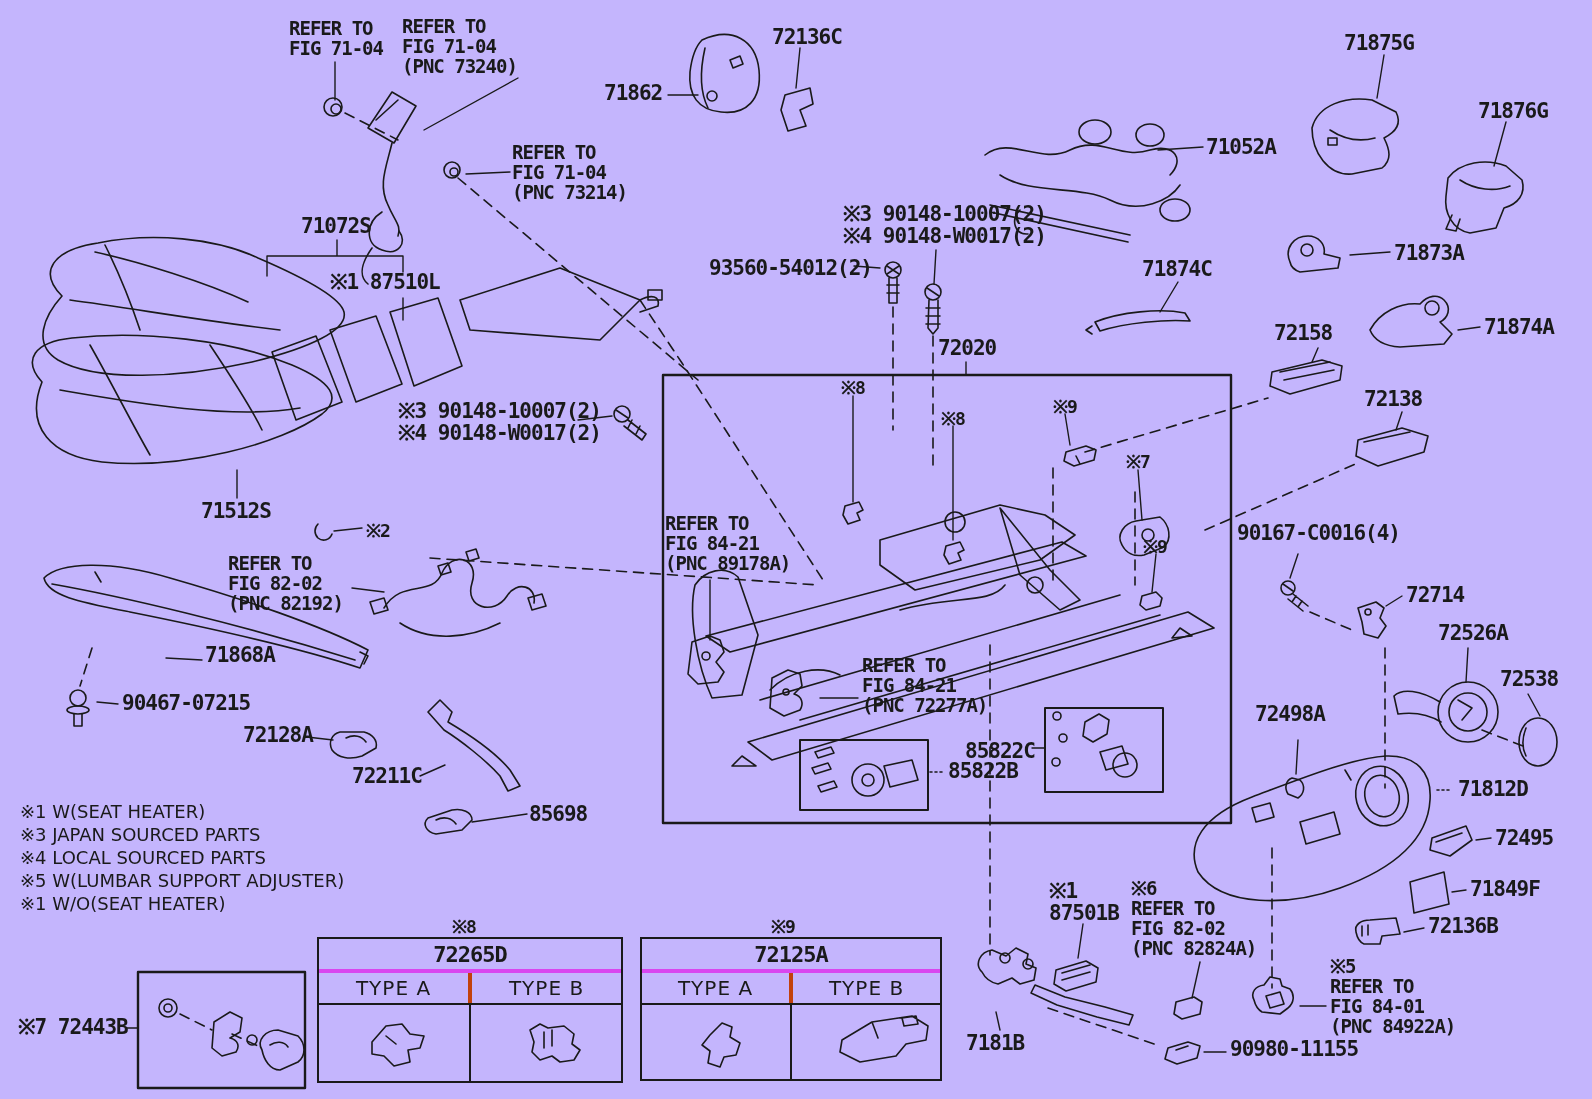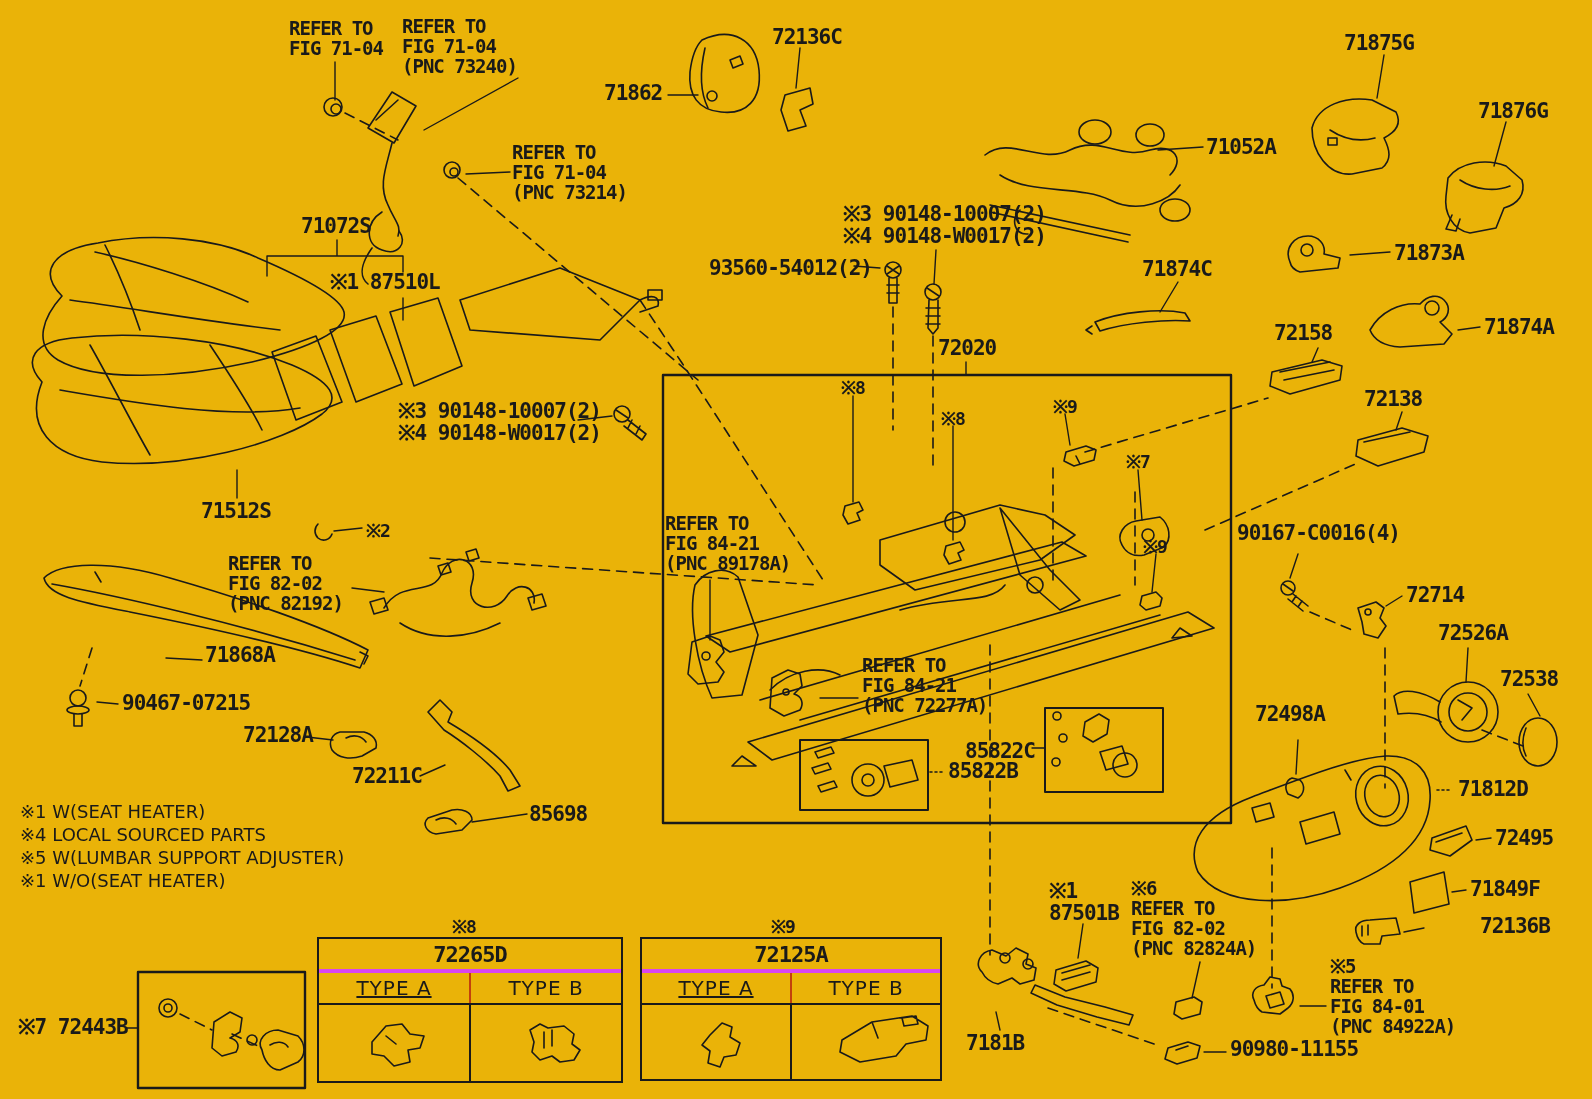--- a/index.html
+++ b/index.html
@@ -1,32 +1,32 @@
 <!DOCTYPE html>
 <html><head>
 <meta charset="utf-8">
 <style>
   html,body{margin:0;padding:0;background:#fff;}
-  #stage{position:relative;width:1592px;height:1099px;background:#eab308;overflow:hidden;
+  #stage{position:relative;width:1592px;height:1099px;background:#c4b5fd;overflow:hidden;
          font-family:"DejaVu Sans Mono",monospace;color:#1a1a1a;}
   #art{position:absolute;left:0;top:0;}
   .pn{position:absolute;font:bold 21px "DejaVu Sans Mono",monospace;letter-spacing:-1px;
       line-height:22px;white-space:pre-line;color:#1a1a1a;}
   .note{position:absolute;font:bold 19px "DejaVu Sans Mono",monospace;letter-spacing:-1px;
       line-height:20px;white-space:pre-line;color:#1a1a1a;}
   .mk{position:absolute;font:bold 18px "DejaVu Sans Mono",monospace;letter-spacing:-1px;color:#1a1a1a;}
   .legend{position:absolute;left:20px;top:800px;font:18px "DejaVu Sans",sans-serif;
       line-height:23px;color:#1a1a1a;}
   .tbl{position:absolute;border:2px solid #1a1a1a;background:transparent;}
   .tbl .hd{height:30px;border-bottom:4px solid #d946ef;display:flex;align-items:center;justify-content:center;
       font:bold 22px "DejaVu Sans Mono",monospace;letter-spacing:-1px;}
   .tbl .cols{display:flex;height:30px;border-bottom:2px solid #1a1a1a;}
   .tbl .cols div{flex:1;display:flex;align-items:center;justify-content:center;
       font:20px "DejaVu Sans",sans-serif;letter-spacing:1px;}
-  .tbl .cols div:first-child{border-right:2px solid #c2410c;text-decoration:underline;}
+  .tbl .cols div:first-child{border-right:4px solid #c2410c;}
   .tbl .body{display:flex;position:absolute;left:0;right:0;top:64px;bottom:0;}
   .tbl .body div{flex:1;}
   .tbl .body div:first-child{border-right:2px solid #1a1a1a;}
   .footer{position:absolute;font:20px "DejaVu Sans Mono",monospace;color:#222;margin-top:24px;}
 </style>
 </head>
 <body>
 
 <div id="stage">
 
@@ -427,21 +427,21 @@
 <div class="pn" style="left:965px;top:740px">85822C</div>
 <div class="pn" style="left:948px;top:760px">85822B</div>
 <div class="pn" style="left:1237px;top:522px">90167-C0016(4)</div>
 <div class="pn" style="left:1406px;top:584px">72714</div>
 <div class="pn" style="left:1438px;top:622px">72526A</div>
 <div class="pn" style="left:1500px;top:668px">72538</div>
 <div class="pn" style="left:1255px;top:703px">72498A</div>
 <div class="pn" style="left:1458px;top:778px">71812D</div>
 <div class="pn" style="left:1495px;top:827px">72495</div>
 <div class="pn" style="left:1470px;top:878px">71849F</div>
-<div class="pn" style="left:1480px;top:915px">72136B</div>
+<div class="pn" style="left:1428px;top:915px">72136B</div>
 <div class="pn" style="left:1049px;top:880px">※1
 87501B</div>
 <div class="note" style="left:1131px;top:878px">※6
 REFER TO
 FIG 82-02
 (PNC 82824A)</div>
 <div class="note" style="left:1330px;top:956px">※5
 REFER TO
 FIG 84-01
 (PNC 84922A)</div>
@@ -450,20 +450,21 @@
 <div class="pn" style="left:18px;top:1016px">※7 72443B</div>
 
 <div class="mk" style="left:841px;top:375px">※8</div>
 <div class="mk" style="left:941px;top:406px">※8</div>
 <div class="mk" style="left:1053px;top:394px">※9</div>
 <div class="mk" style="left:1126px;top:449px">※7</div>
 <div class="mk" style="left:1143px;top:534px">※9</div>
 
 <div class="legend">
   <div>※1 W(SEAT HEATER)</div>
+  <div>※3 JAPAN SOURCED PARTS</div>
   <div>※4 LOCAL SOURCED PARTS</div>
   <div>※5 W(LUMBAR SUPPORT ADJUSTER)</div>
   <div>※1 W/O(SEAT HEATER)</div>
 </div>
 
 <div class="mk" style="left:452px;top:914px">※8</div>
 <div class="tbl" style="left:317px;top:937px;width:302px;height:142px">
   <div class="hd">72265D</div>
   <div class="cols">
     <div>TYPE A</div>

